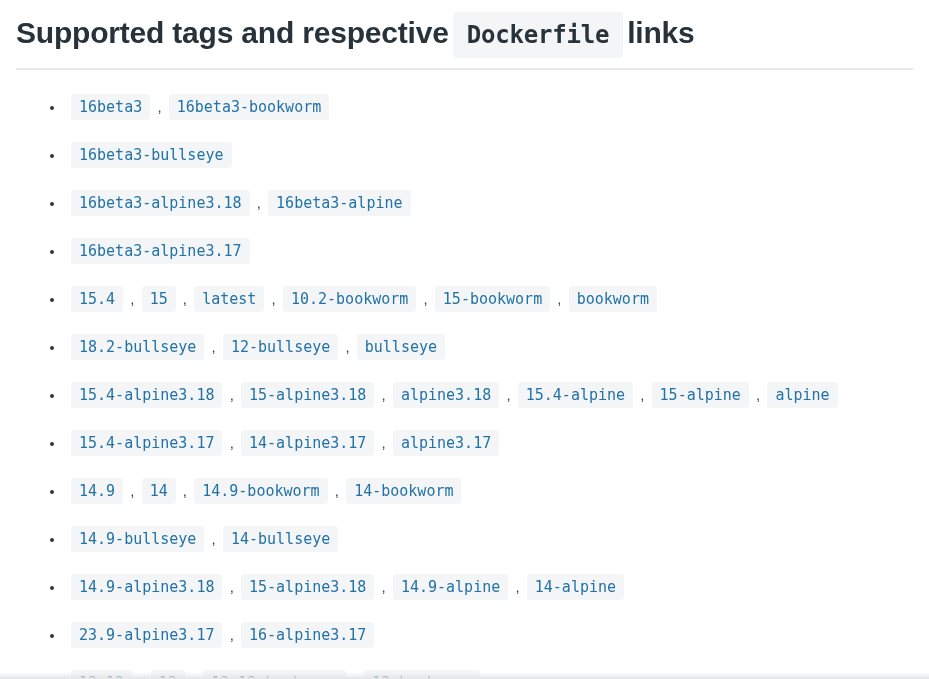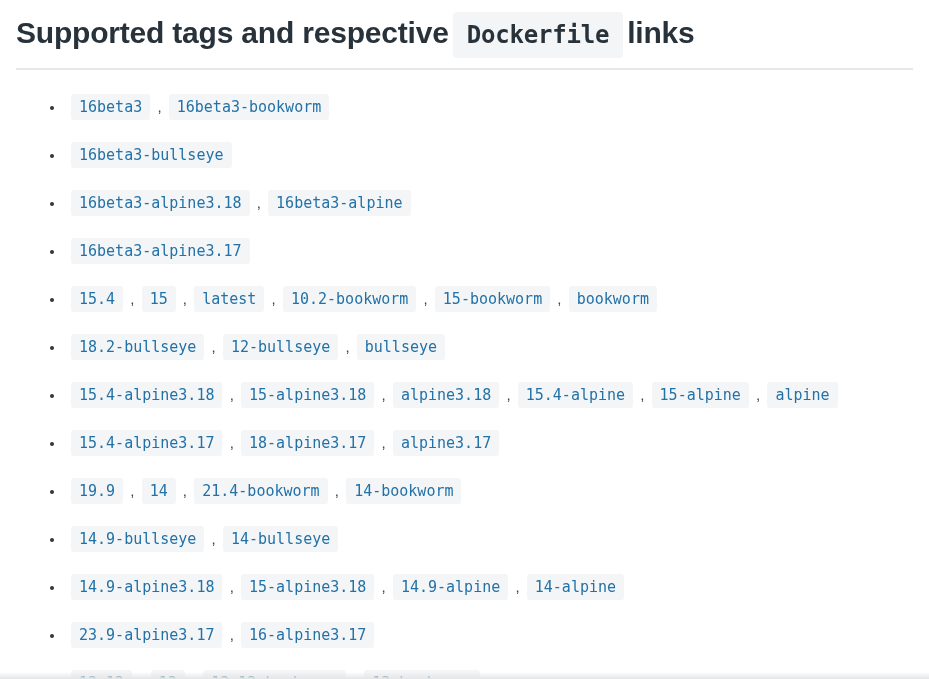--- a/index.html
+++ b/index.html
@@ -97,22 +97,22 @@
   <hr class="divider">
 
   <ul class="tag-list">
       <li><a class="tag-link">16beta3</a><span class="tag-separator"> , </span><a class="tag-link">16beta3-bookworm</a></li>
       <li><a class="tag-link">16beta3-bullseye</a></li>
       <li><a class="tag-link">16beta3-alpine3.18</a><span class="tag-separator"> , </span><a class="tag-link">16beta3-alpine</a></li>
       <li><a class="tag-link">16beta3-alpine3.17</a></li>
       <li><a class="tag-link">15.4</a><span class="tag-separator"> , </span><a class="tag-link">15</a><span class="tag-separator"> , </span><a class="tag-link">latest</a><span class="tag-separator"> , </span><a class="tag-link">10.2-bookworm</a><span class="tag-separator"> , </span><a class="tag-link">15-bookworm</a><span class="tag-separator"> , </span><a class="tag-link">bookworm</a></li>
       <li><a class="tag-link">18.2-bullseye</a><span class="tag-separator"> , </span><a class="tag-link">12-bullseye</a><span class="tag-separator"> , </span><a class="tag-link">bullseye</a></li>
       <li><a class="tag-link">15.4-alpine3.18</a><span class="tag-separator"> , </span><a class="tag-link">15-alpine3.18</a><span class="tag-separator"> , </span><a class="tag-link">alpine3.18</a><span class="tag-separator"> , </span><a class="tag-link">15.4-alpine</a><span class="tag-separator"> , </span><a class="tag-link">15-alpine</a><span class="tag-separator"> , </span><a class="tag-link">alpine</a></li>
-      <li><a class="tag-link">15.4-alpine3.17</a><span class="tag-separator"> , </span><a class="tag-link">18-alpine3.17</a><span class="tag-separator"> , </span><a class="tag-link">alpine3.17</a></li>
-      <li><a class="tag-link">19.9</a><span class="tag-separator"> , </span><a class="tag-link">14</a><span class="tag-separator"> , </span><a class="tag-link">21.4-bookworm</a><span class="tag-separator"> , </span><a class="tag-link">14-bookworm</a></li>
+      <li><a class="tag-link">15.4-alpine3.17</a><span class="tag-separator"> , </span><a class="tag-link">14-alpine3.17</a><span class="tag-separator"> , </span><a class="tag-link">alpine3.17</a></li>
+      <li><a class="tag-link">14.9</a><span class="tag-separator"> , </span><a class="tag-link">14</a><span class="tag-separator"> , </span><a class="tag-link">14.9-bookworm</a><span class="tag-separator"> , </span><a class="tag-link">14-bookworm</a></li>
       <li><a class="tag-link">14.9-bullseye</a><span class="tag-separator"> , </span><a class="tag-link">14-bullseye</a></li>
       <li><a class="tag-link">14.9-alpine3.18</a><span class="tag-separator"> , </span><a class="tag-link">15-alpine3.18</a><span class="tag-separator"> , </span><a class="tag-link">14.9-alpine</a><span class="tag-separator"> , </span><a class="tag-link">14-alpine</a></li>
       <li><a class="tag-link">23.9-alpine3.17</a><span class="tag-separator"> , </span><a class="tag-link">16-alpine3.17</a></li>
       <li><a class="tag-link">13.12</a><span class="tag-separator"> , </span><a class="tag-link">13</a><span class="tag-separator"> , </span><a class="tag-link">13.12-bookworm</a><span class="tag-separator"> , </span><a class="tag-link">13-bookworm</a></li>
     </ul>
 
 </div>
 
 <div class="bottom-cutoff-band"></div>
 

